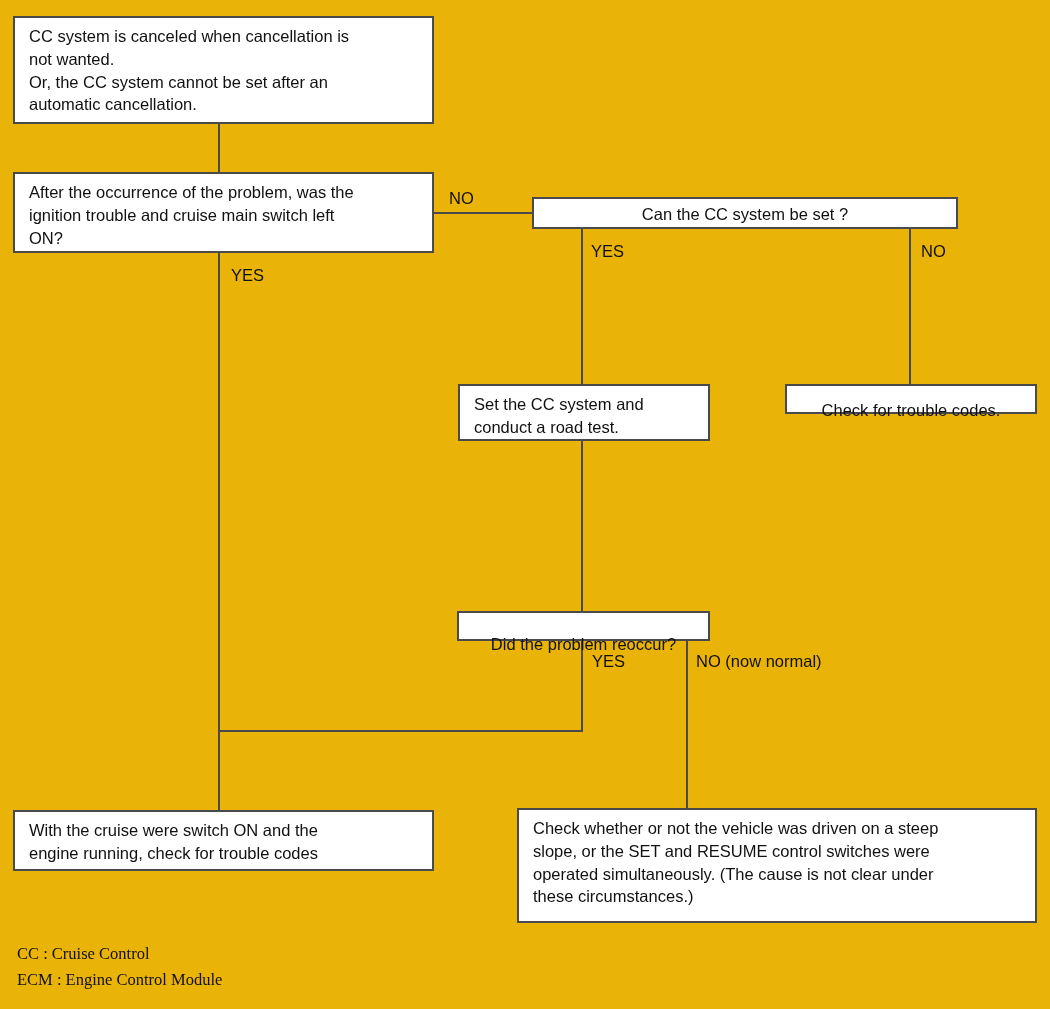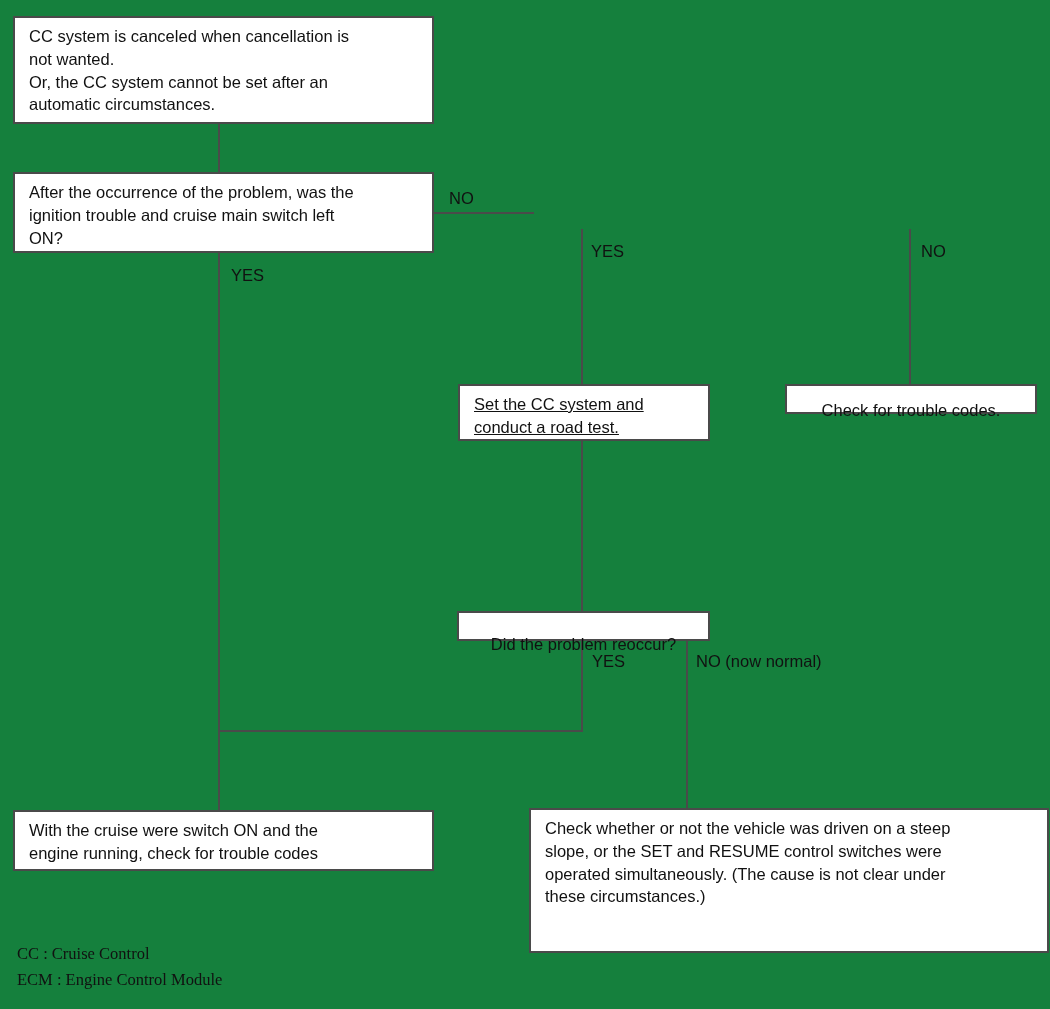--- a/index.html
+++ b/index.html
@@ -8,21 +8,21 @@
     background: #ffffff;
   }
   body {
     font-family: "Liberation Sans", sans-serif;
     color: #1a1a1a;
   }
   #canvas {
     position: relative;
     width: 1050px;
     height: 1009px;
-    background: #15803d;
+    background: #eab308;
     overflow: hidden;
   }
   .node {
     position: absolute;
     box-sizing: border-box;
     border: 2px solid #4a4a4a;
     background: #ffffff;
     font-size: 16.5px;
     line-height: 1.38;
     color: #111111;
@@ -77,49 +77,52 @@
 
   <div class="line vline" style="left:581px; top:639px; height:93px;"></div>
   <div class="line hline" style="left:218px; top:730px; width:365px;"></div>
 
   <div class="line vline" style="left:686px; top:639px; height:170px;"></div>
 
   <div class="node" style="left:13px; top:16px; width:421px; height:108px;">
     <div>CC system is canceled when cancellation is</div>
     <div>not wanted.</div>
     <div>Or, the CC system cannot be set after an</div>
-    <div>automatic circumstances.</div>
+    <div>automatic cancellation.</div>
   </div>
 
   <div class="node" style="left:13px; top:172px; width:421px; height:81px;">
     <div>After the occurrence of the problem, was the</div>
     <div>ignition trouble and cruise main switch left</div>
     <div>ON?</div>
   </div>
 
+  <div class="node center" style="left:532px; top:197px; width:426px; height:32px; padding-top:4px;">
+    <div>Can the CC system be set ?</div>
+  </div>
 
-  <div class="node" style="left:458px; top:384px; width:252px; height:57px;text-decoration:underline;">
+  <div class="node" style="left:458px; top:384px; width:252px; height:57px;">
     <div>Set the CC system and</div>
     <div>conduct a road test.</div>
   </div>
 
   <div class="node center" style="left:785px; top:384px; width:252px; height:30px; padding-top:13px;">
     <div>Check for trouble codes.</div>
   </div>
 
   <div class="node center" style="left:457px; top:611px; width:253px; height:30px; padding-top:20px;">
     <div>Did the problem reoccur?</div>
   </div>
 
   <div class="node" style="left:13px; top:810px; width:421px; height:61px;">
     <div>With the cruise were switch ON and the</div>
     <div>engine running, check for trouble codes</div>
   </div>
 
-  <div class="node" style="left:517px; top:808px; width:520px; height:145px;margin-left:12px;">
+  <div class="node" style="left:517px; top:808px; width:520px; height:115px;">
     <div>Check whether or not the vehicle was driven on a steep</div>
     <div>slope, or the SET and RESUME control switches were</div>
     <div>operated simultaneously. (The cause is not clear under</div>
     <div>these circumstances.)</div>
   </div>
 
   <div class="elabel" style="left:449px; top:190px;">NO</div>
 
   <div class="elabel" style="left:231px; top:267px;">YES</div>
 

